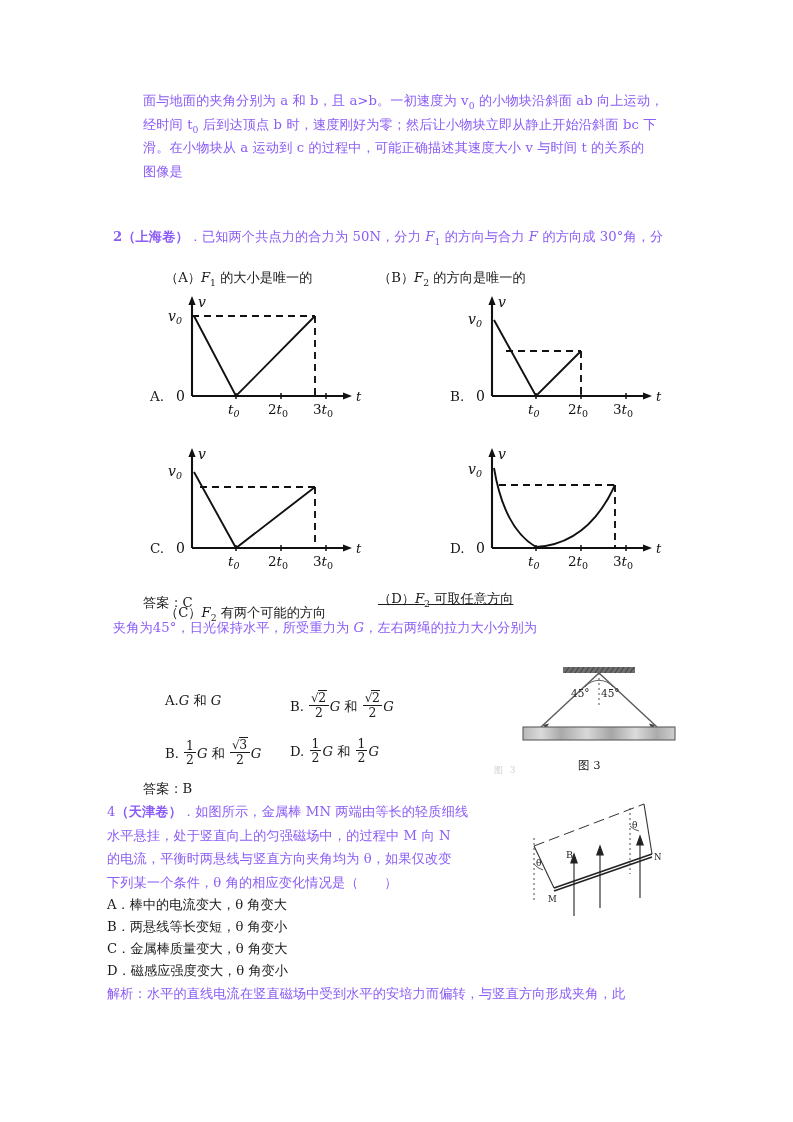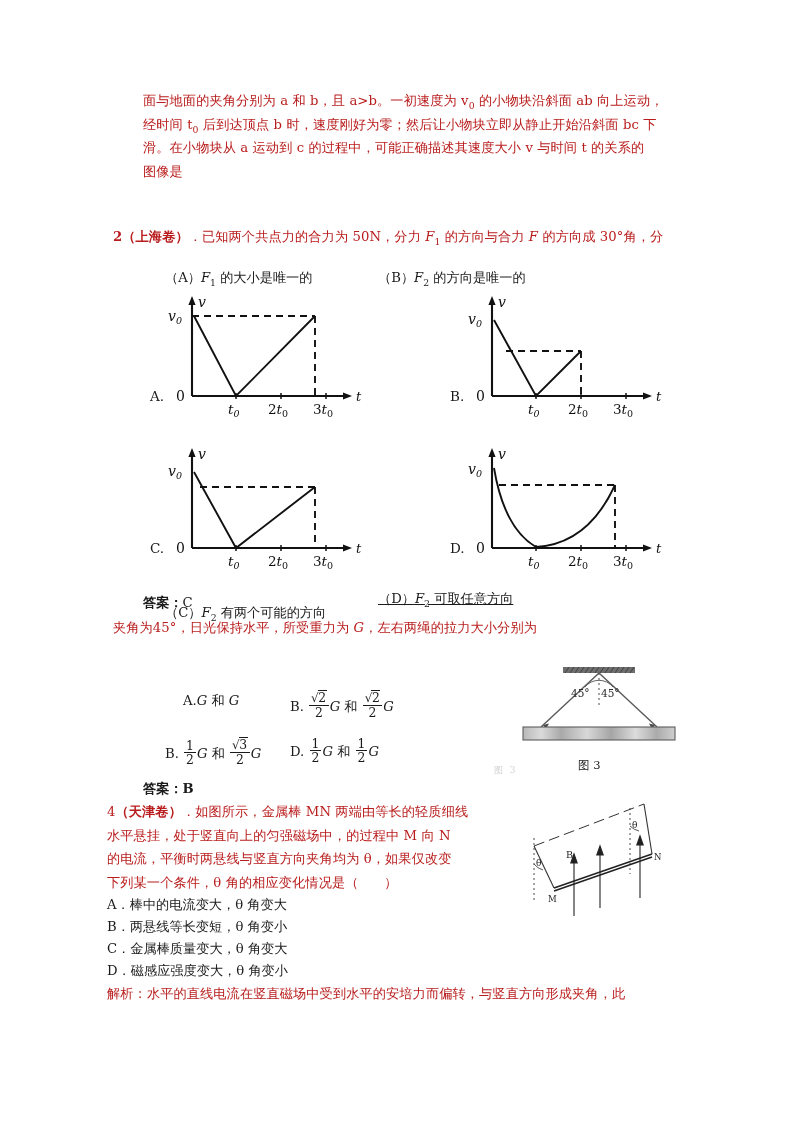--- a/index.html
+++ b/index.html
@@ -19,39 +19,39 @@
     position: absolute;
     inset: 0;
     width: 793px;
     height: 1122px;
   }
   .para {
     position: absolute;
     font-size: 13.2px;
     line-height: 23.5px;
     letter-spacing: 0.1px;
-    color: #b91c1c;
+    color: #8b5cf6;
     text-align: justify;
   }
   .bold { font-weight: bold; }
   .sub {
     font-size: 9.3px;
     vertical-align: sub;
     line-height: 0;
   }
   .ital {
     font-style: italic;
     font-family: "DejaVu Serif", "Liberation Serif", serif;
   }
   .ans {
     position: absolute;
     font-size: 13.2px;
     line-height: 22px;
   }
-  .ans .lab { font-weight: bold; }
+  .ans .lab { font-weight: normal; }
 
   
   .graphbox {
     position: absolute;
   }
   .graphbox svg { display: block; }
   .opt-letter {
     position: absolute;
     font-size: 13.5px;
     font-weight: normal;
@@ -236,21 +236,21 @@
   <div class="choicerow" style="left:378px; top:588px;text-decoration:underline;">（D）<span class="ital">F</span><span class="sub">2</span> 可取任意方向</div>
 
   <div class="ans" style="left:143px; top:592px;">
     <span class="lab">答案：</span><span>C</span>
   </div>
 
   <div class="para" style="left:113px; top:616px; width:562px;">
     <div>夹角为45°，日光保持水平，所受重力为 <span class="ital">G</span>，左右两绳的拉力大小分别为</div>
   </div>
 
-  <div class="choicerow" style="left:183px; top:690px;">
+  <div class="choicerow" style="left:165px; top:690px;">
     A.<span class="ital">G</span> 和 <span class="ital">G</span>
   </div>
   <div class="choicerow" style="left:290px; top:690px;">
     B.&nbsp;<span class="frac"><span class="num"><span class="radical"><span class="rsym">√</span><span class="rbar">2</span></span></span><span class="den">2</span></span><span class="ital">G</span> 和 <span class="frac"><span class="num"><span class="radical"><span class="rsym">√</span><span class="rbar">2</span></span></span><span class="den">2</span></span><span class="ital">G</span>
   </div>
 
   <div class="choicerow" style="left:165px; top:737px;">
     B.&nbsp;<span class="frac"><span class="num">1</span><span class="den">2</span></span><span class="ital">G</span> 和 <span class="frac"><span class="num"><span class="radical"><span class="rsym">√</span><span class="rbar">3</span></span></span><span class="den">2</span></span><span class="ital">G</span>
   </div>
   <div class="choicerow" style="left:290px; top:737px;">

